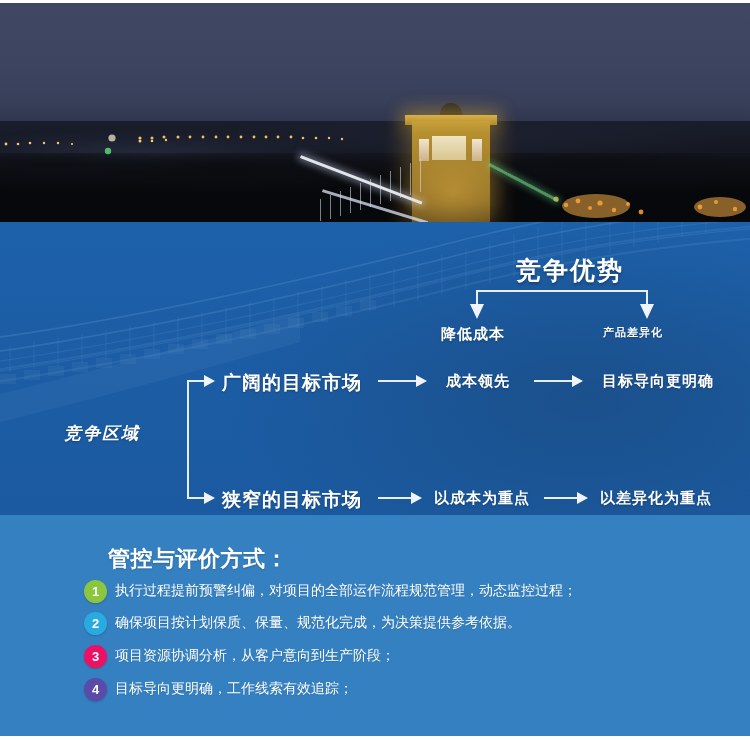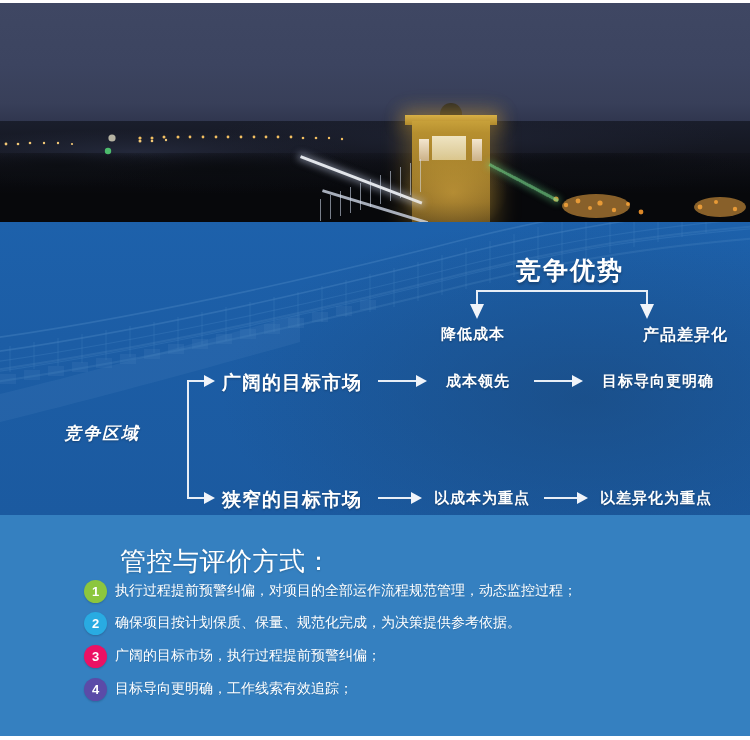--- a/index.html
+++ b/index.html
@@ -133,22 +133,22 @@
     border-right:7px solid transparent;
     border-top:15px solid #f0f4fa;
   }
 
   
   .bottom {
     position:absolute; left:0; top:515px; width:750px; height:221px;
     background:#3580c0;
   }
   .b-title {
-    position:absolute; left:120px; top:544px;
-    color:#ffffff; font-size:26px; font-weight:normal;
+    position:absolute; left:108px; top:544px;
+    color:#ffffff; font-size:22px; font-weight:bold;
     letter-spacing:0.5px;
     text-shadow:0 1px 2px rgba(0,0,0,0.18);
   }
   .item { position:absolute; left:84px; height:26px; }
   .badge {
     position:absolute; left:0; top:0;
     width:23px; height:23px; border-radius:50%;
     color:#ffffff; font-size:13px; font-weight:bold;
     display:flex; align-items:center; justify-content:center;
     box-shadow:0 1px 2px rgba(0,0,0,0.18);
@@ -325,21 +325,21 @@
     <div class="d-title" style="left:516px; top:32px; font-size:25px; letter-spacing:2px;
          text-shadow:0 2px 3px rgba(0,0,0,0.30);">竞争优势</div>
 
     <div class="hline" style="left:476px; top:68px; width:172px;"></div>
     <div class="vline" style="left:476px; top:68px; height:16px;"></div>
     <div class="vline" style="left:646px; top:68px; height:16px;"></div>
     <div class="arrow-d" style="left:470px; top:82px;"></div>
     <div class="arrow-d" style="left:640px; top:82px;"></div>
 
     <div class="node" style="left:441px; top:103px; font-size:15px; letter-spacing:1px;">降低成本</div>
-    <div class="node" style="left:603px; top:103px; font-size:16px; letter-spacing:1px;margin-left:40px;">产品差异化</div>
+    <div class="node" style="left:603px; top:103px; font-size:11px; letter-spacing:1px;">产品差异化</div>
 
     <div class="vline" style="left:187px; top:158px; height:119px;"></div>
     <div class="hline" style="left:187px; top:158px; width:17px;"></div>
     <div class="hline" style="left:187px; top:275px; width:17px;"></div>
     <div class="arrow-r" style="left:204px; top:153px;"></div>
     <div class="arrow-r" style="left:204px; top:270px;"></div>
 
     <div class="node" style="left:64px; top:200px; font-size:17px; letter-spacing:2px;font-style:italic;">竞争区域</div>
 
     <div class="node" style="left:222px; top:148px; font-size:19px; letter-spacing:1px;text-align:right;">广阔的目标市场</div>
@@ -368,21 +368,21 @@
     <div class="item-text">执行过程提前预警纠偏，对项目的全部运作流程规范管理，动态监控过程；</div>
   </div>
 
   <div class="item" style="top:612px;">
     <div class="badge" style="background:#29abe2;">2</div>
     <div class="item-text">确保项目按计划保质、保量、规范化完成，为决策提供参考依据。</div>
   </div>
 
   <div class="item" style="top:645px;">
     <div class="badge" style="background:#ec1164;">3</div>
-    <div class="item-text">广阔的目标市场，执行过程提前预警纠偏；</div>
+    <div class="item-text">项目资源协调分析，从客户意向到生产阶段；</div>
   </div>
 
   <div class="item" style="top:678px;">
     <div class="badge" style="background:#5b4ba8;">4</div>
     <div class="item-text">目标导向更明确，工作线索有效追踪；</div>
   </div>
 
   <div class="edge-bottom"></div>
 </div>
 

